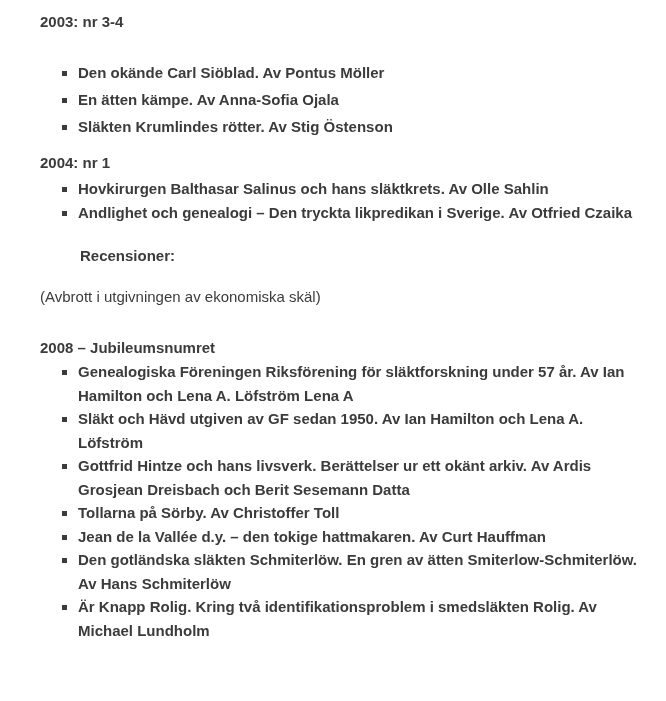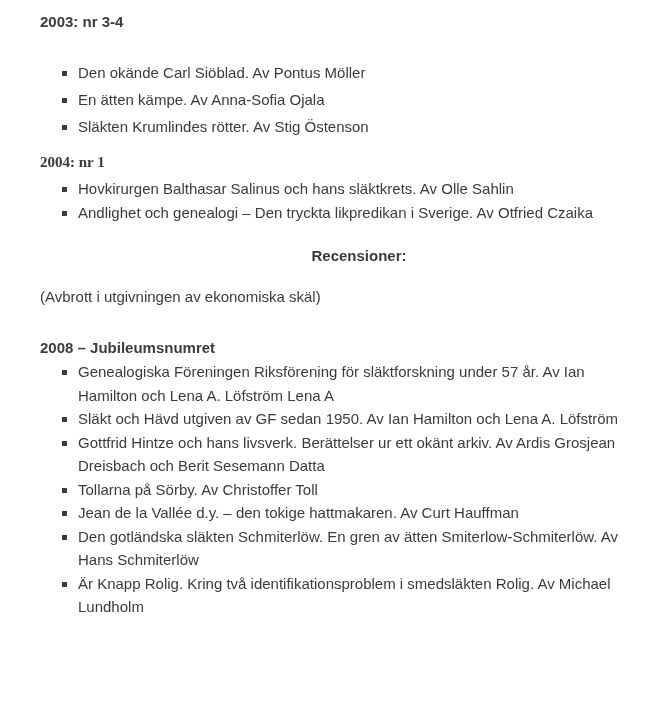--- a/index.html
+++ b/index.html
@@ -17,45 +17,45 @@
   }
   .doc {
     padding: 14px 37px 20px 40px;
     width: 598px;
   }
   .heading {
     font-weight: bold;
     line-height: 15px;
     white-space: nowrap;
   }
-  .h-2004 { margin-top: 15px; font-family: Liberation Serif, serif; }
+  .h-2004 { margin-top: 15px; }
   .h-2008 { margin-top: 36px; }
   ul.list {
     list-style: square;
     margin: 0;
     padding: 0 0 0 38px;
+    font-weight: bold;
   }
   ul.list li {
     line-height: 23.5px;
   }
   ul.list-2003 {
     margin-top: 30px;
   }
   ul.list-2003 li {
     line-height: 27px;
   }
   ul.list-2004 { margin-top: 7px; }
   ul.list-rec  { margin-top: 6px; }
   ul.list-2008 { margin-top: 5px; }
   .subheading {
     font-weight: bold;
     line-height: 15px;
     margin: 24px 0 0 40px;
     white-space: nowrap;
-    text-align: center;
   }
   .note {
     line-height: 15px;
     margin-top: 26px;
     white-space: nowrap;
   }
 </style>
 </head>
 <body>
 

